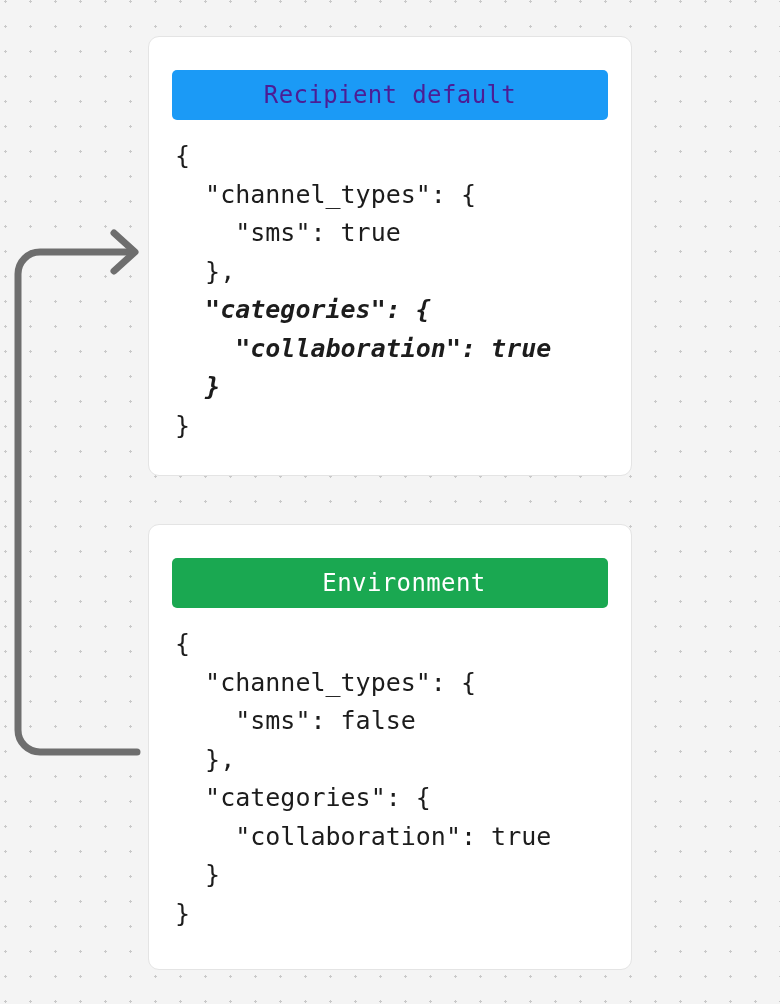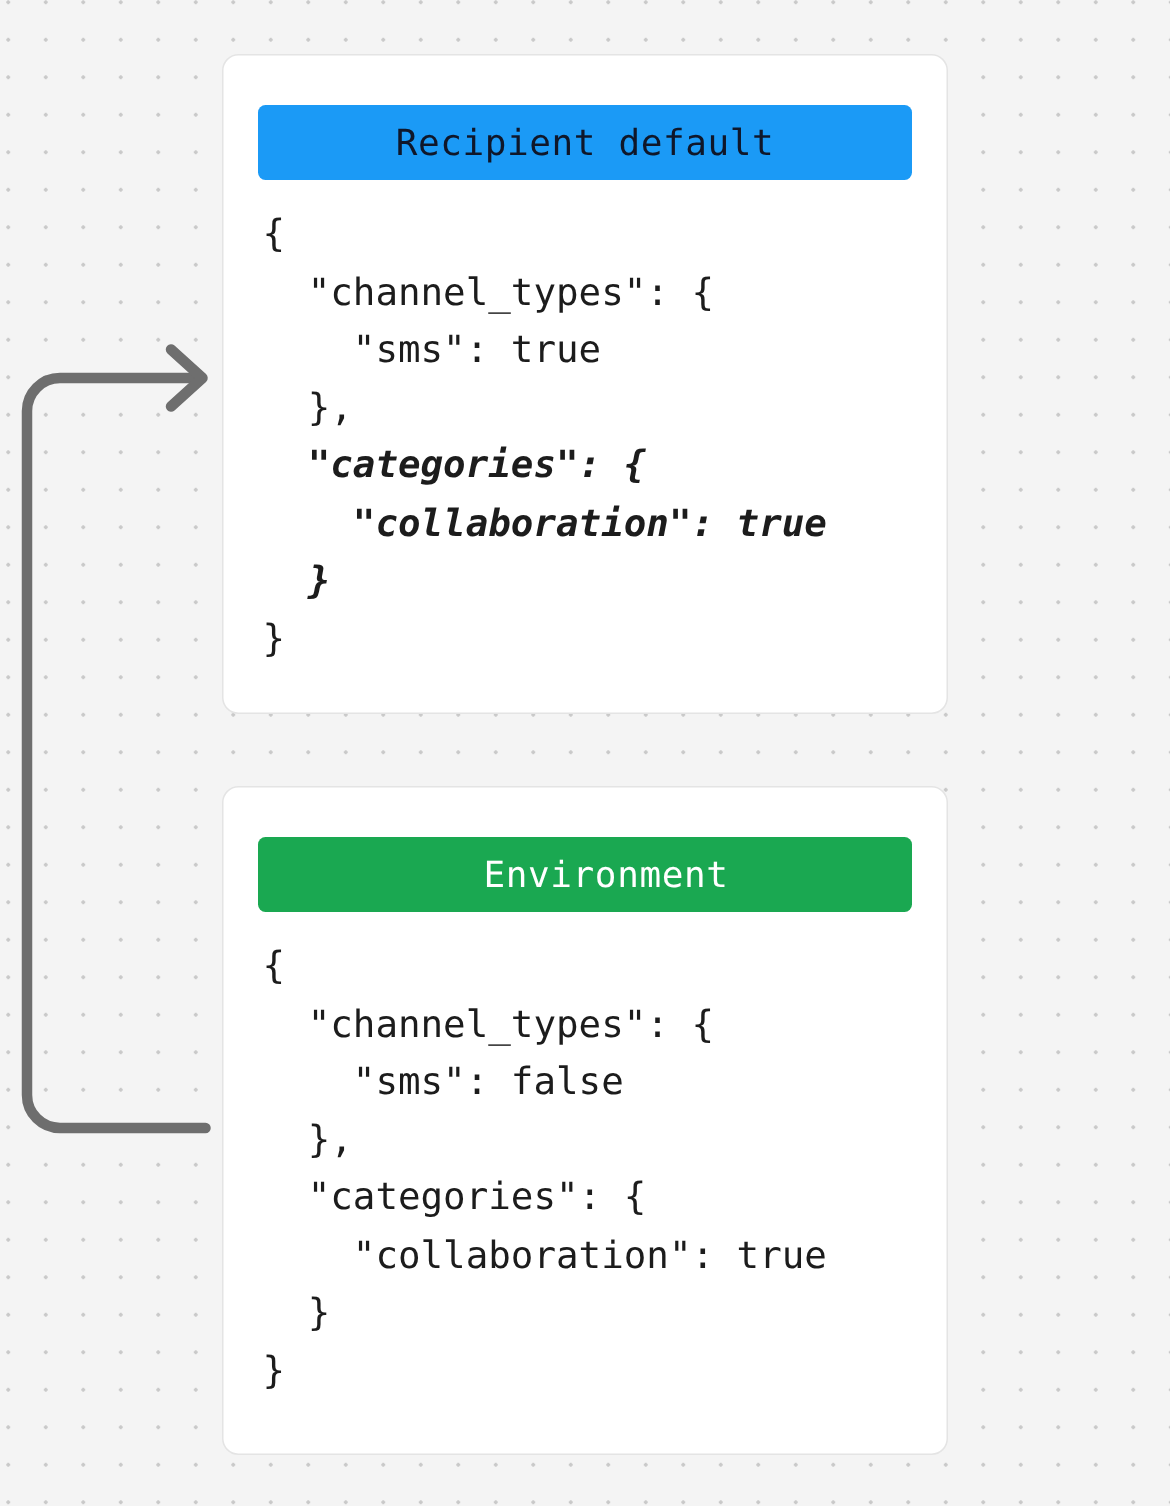--- a/index.html
+++ b/index.html
@@ -83,20 +83,20 @@
 </style>
 </head>
 <body>
 
 <svg class="connector" viewBox="0 0 780 1004" width="780" height="1004" aria-hidden="true">
   <path d="M 137 752 L 40 752 A 22 22 0 0 1 18 730 L 18 274 A 22 22 0 0 1 40 252 L 131 252" fill="none" stroke="#6e6e6e" stroke-width="7" stroke-linecap="round" stroke-linejoin="round"></path>
   <path d="M 114 233 L 135 252 L 114 271" fill="none" stroke="#6e6e6e" stroke-width="7" stroke-linecap="round" stroke-linejoin="round"></path>
 </svg>
 
 <div class="card" id="card-recipient-default">
-  <div class="card-header" style="background: rgb(27, 154, 246); color: #0f172a;">Recipient default</div>
+  <div class="card-header" style="background: rgb(27, 154, 246); color: #4c1d95;">Recipient default</div>
   <pre class="code-block"><span class="code-line">{</span><span class="code-line">  "channel_types": {</span><span class="code-line">    "sms": true</span><span class="code-line">  },</span><span class="code-line em">  "categories": {</span><span class="code-line em">    "collaboration": true</span><span class="code-line em">  }</span><span class="code-line">}</span></pre>
 </div>
 
 <div class="card" id="card-environment">
   <div class="card-header" style="background: rgb(26, 168, 81); color: rgb(255, 255, 255);">Environment</div>
   <pre class="code-block"><span class="code-line">{</span><span class="code-line">  "channel_types": {</span><span class="code-line">    "sms": false</span><span class="code-line">  },</span><span class="code-line">  "categories": {</span><span class="code-line">    "collaboration": true</span><span class="code-line">  }</span><span class="code-line">}</span></pre>
 </div>
 
 </body></html>

